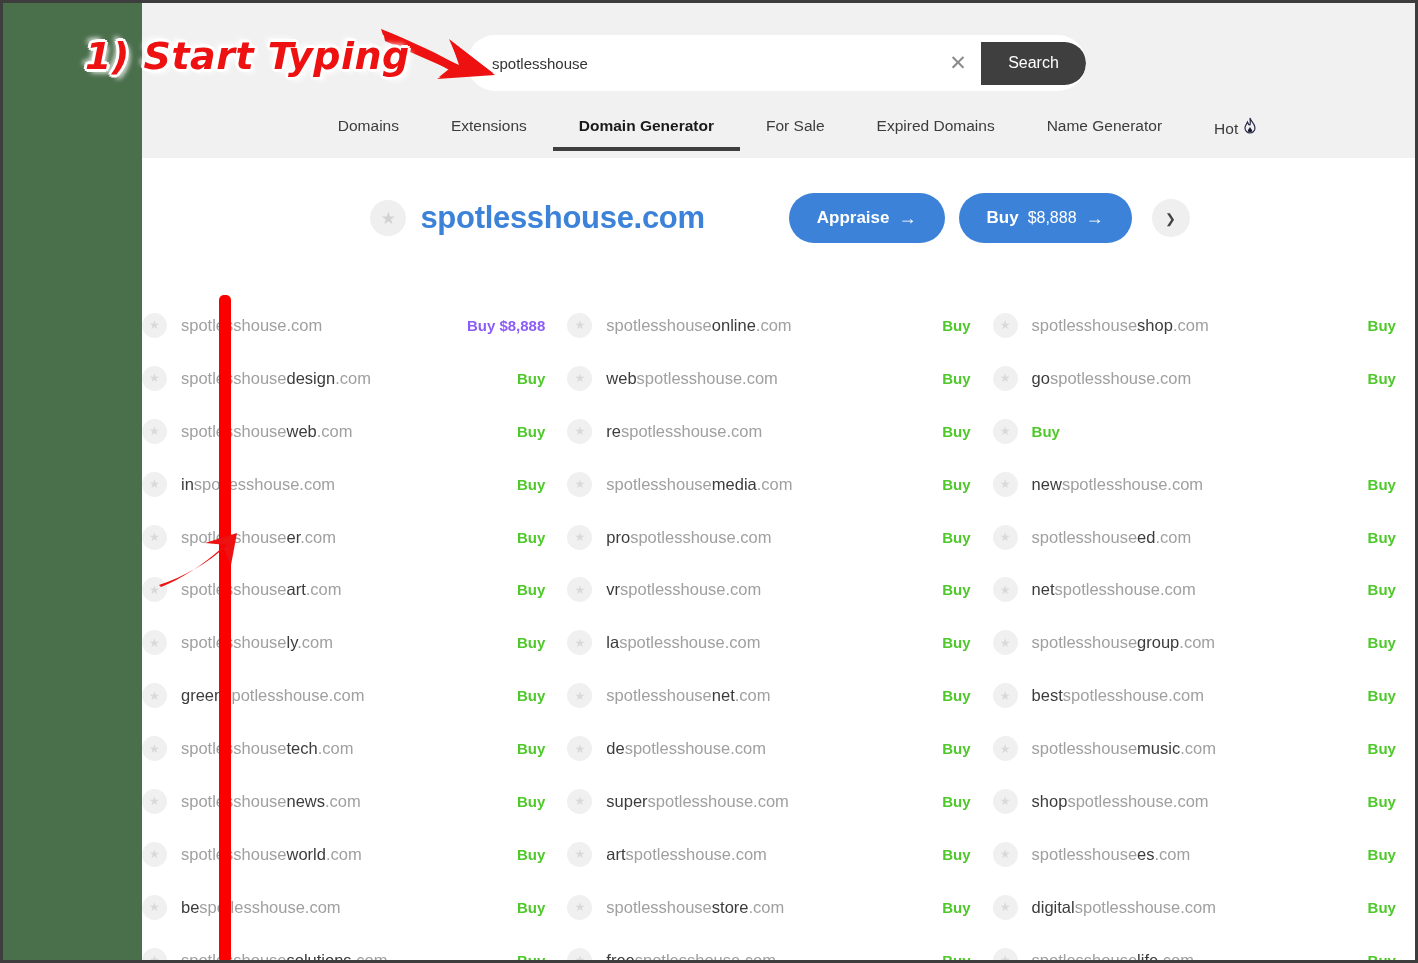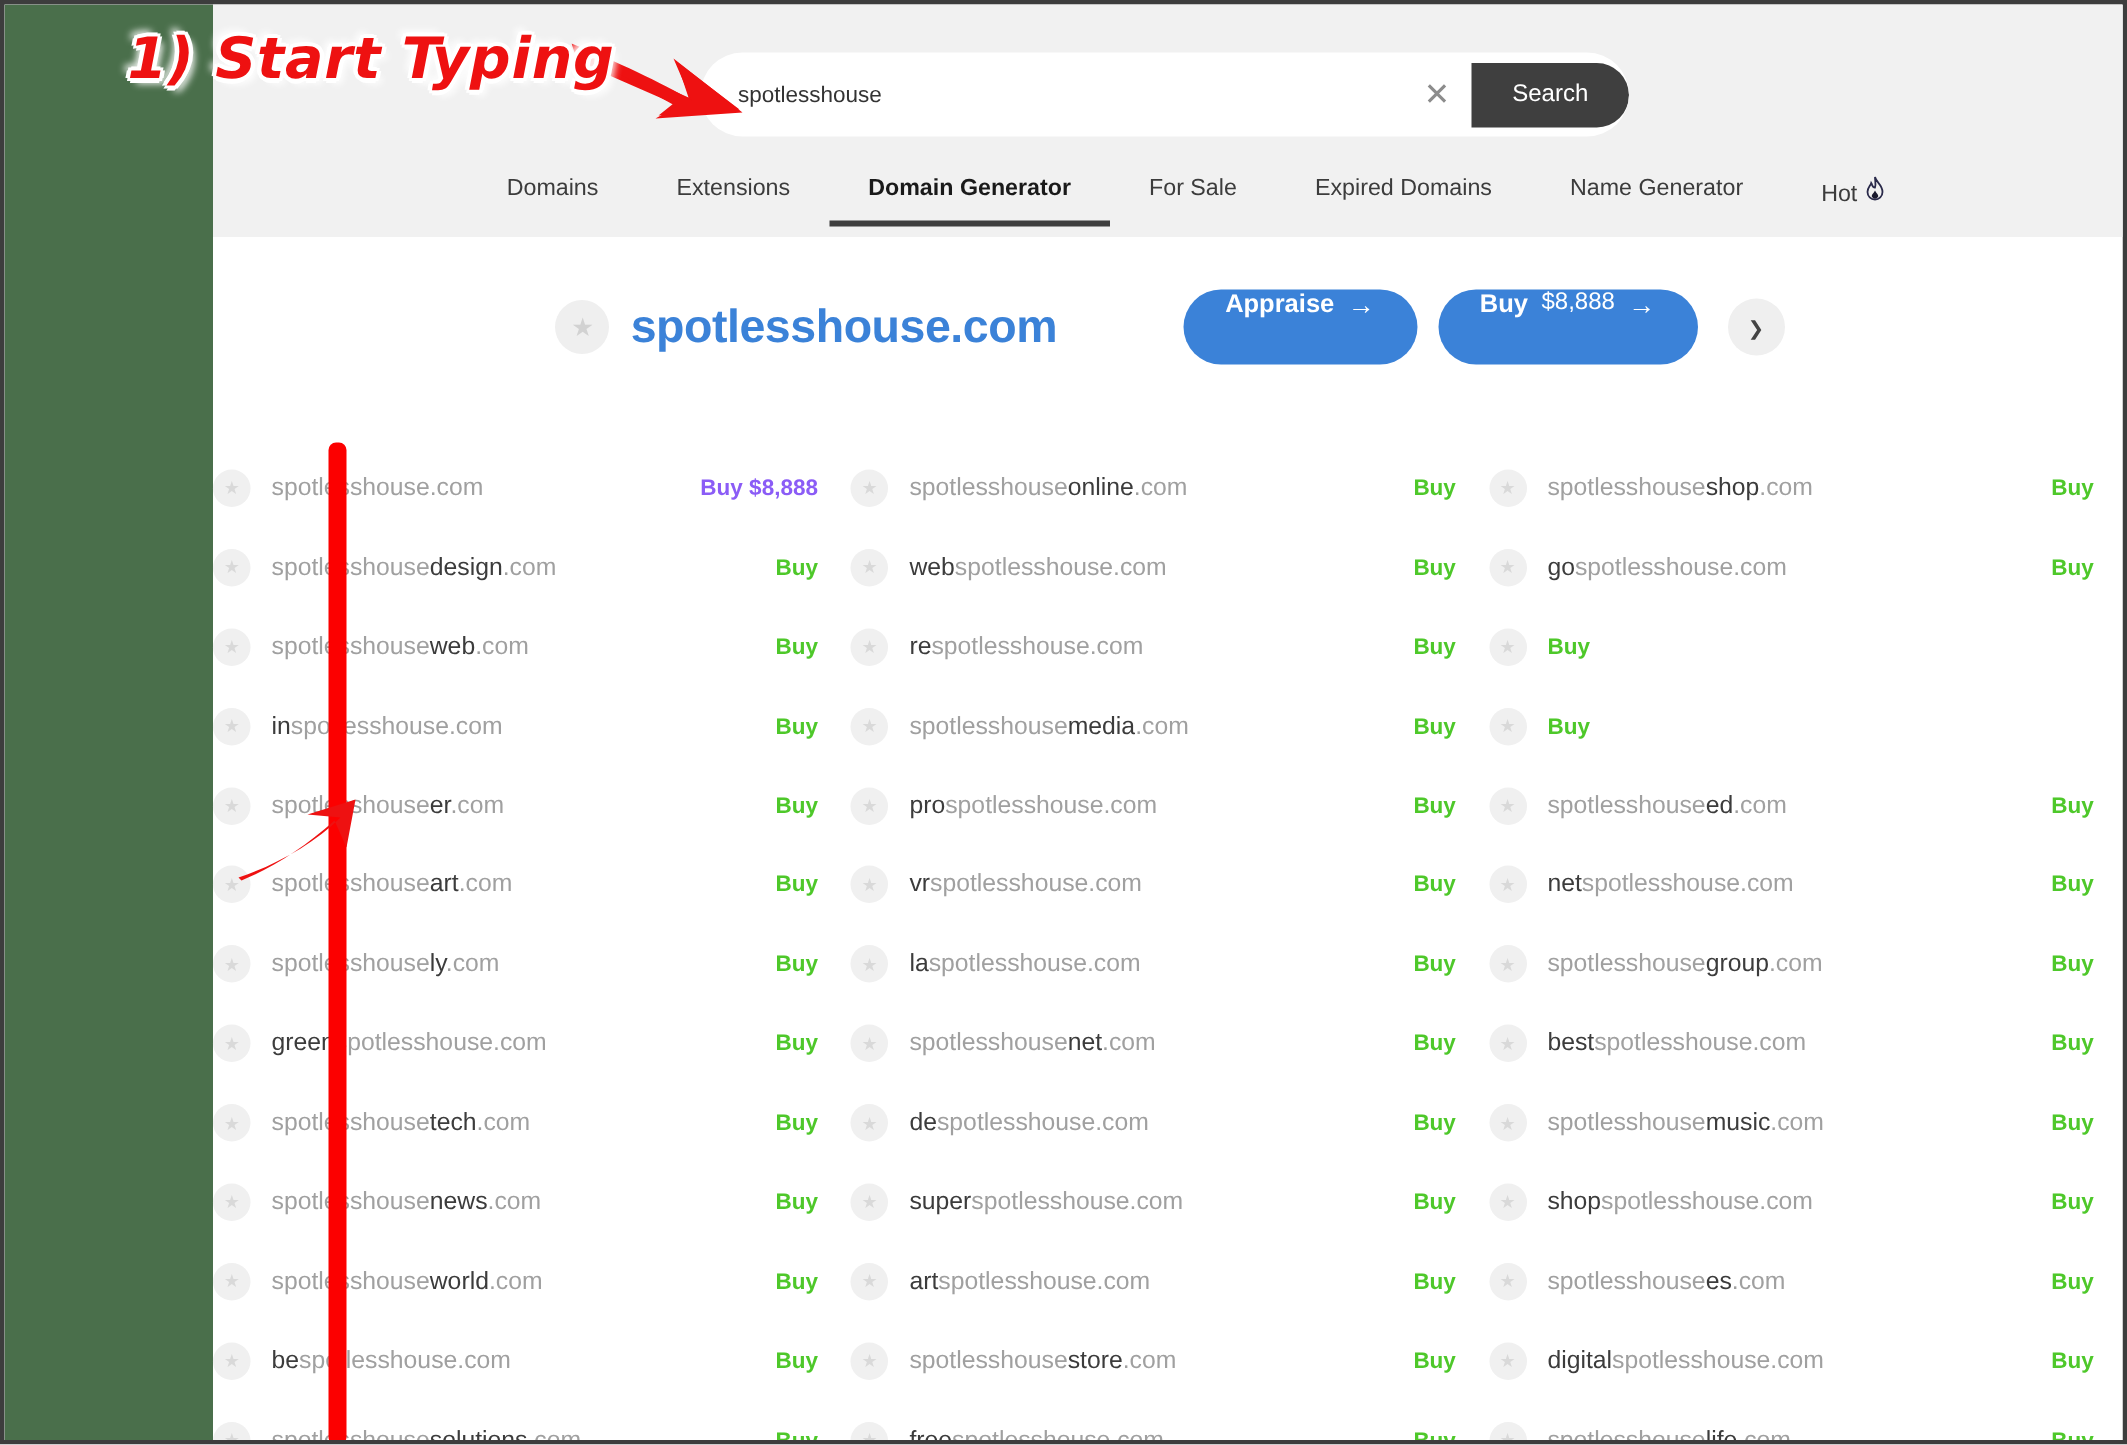--- a/index.html
+++ b/index.html
@@ -146,20 +146,21 @@
     color: #ffffff;
     border: none;
     border-radius: 26px;
     height: 50px;
     padding: 0 28px;
     font-size: 17px;
     font-weight: bold;
     font-family: "Liberation Sans", sans-serif;
     cursor: pointer;
     display: inline-flex;
+    align-items: center;
     gap: 9px;
   }
   .btn-blue .price { font-weight: normal; font-size: 16px; }
   .btn-blue .arrow { font-size: 18px; font-weight: normal; }
   .chev-btn {
     width: 38px; height: 38px;
     border-radius: 50%;
     background: #efefef;
     border: none;
     display: inline-flex; align-items: center; justify-content: center;
@@ -223,20 +224,21 @@
     letter-spacing: 0.5px;
     text-shadow:
       -2px -2px 0 #fff,  2px -2px 0 #fff,
       -2px  2px 0 #fff,  2px  2px 0 #fff,
       -3px  0   0 #fff,  3px  0   0 #fff,
        0   -3px 0 #fff,  0    3px 0 #fff,
       -4px -4px 5px rgba(255,255,255,.9),
        4px  4px 5px rgba(255,255,255,.9);
     white-space: nowrap;
     pointer-events: none;
+    margin-top: 17px;
   }
   #ann1 { left: 82px; top: 14px; }
   #ann2 { left: 6px;  top: 572px; }
 
   .red-bar {
     position: absolute;
     left: 216px; top: 292px;
     width: 12px; height: 668px;
     background: #fc0000;
     border-radius: 5px;
@@ -450,20 +452,21 @@
             <div class="star-sm">★</div>
             <div class="dname"><b>go</b>spotlesshouse.com</div>
             <div class="buy">Buy</div>
           </div>
           <div class="row">
             <div class="star-sm">★</div>
             <div class="buy">Buy</div>
           </div>
           <div class="row">
             <div class="star-sm">★</div>
+            <div class="dname"><b>new</b>spotlesshouse.com</div>
             <div class="buy">Buy</div>
           </div>
           <div class="row">
             <div class="star-sm">★</div>
             <div class="dname">spotlesshouse<b>ed</b>.com</div>
             <div class="buy">Buy</div>
           </div>
           <div class="row">
             <div class="star-sm">★</div>
             <div class="dname"><b>net</b>spotlesshouse.com</div>

